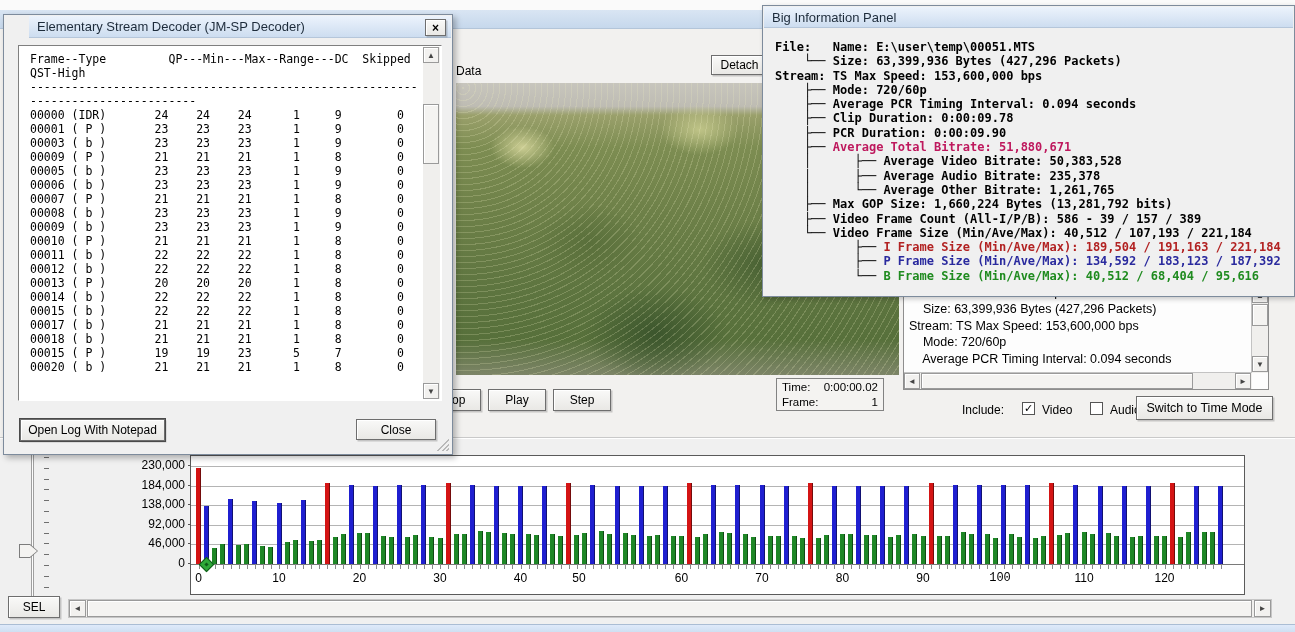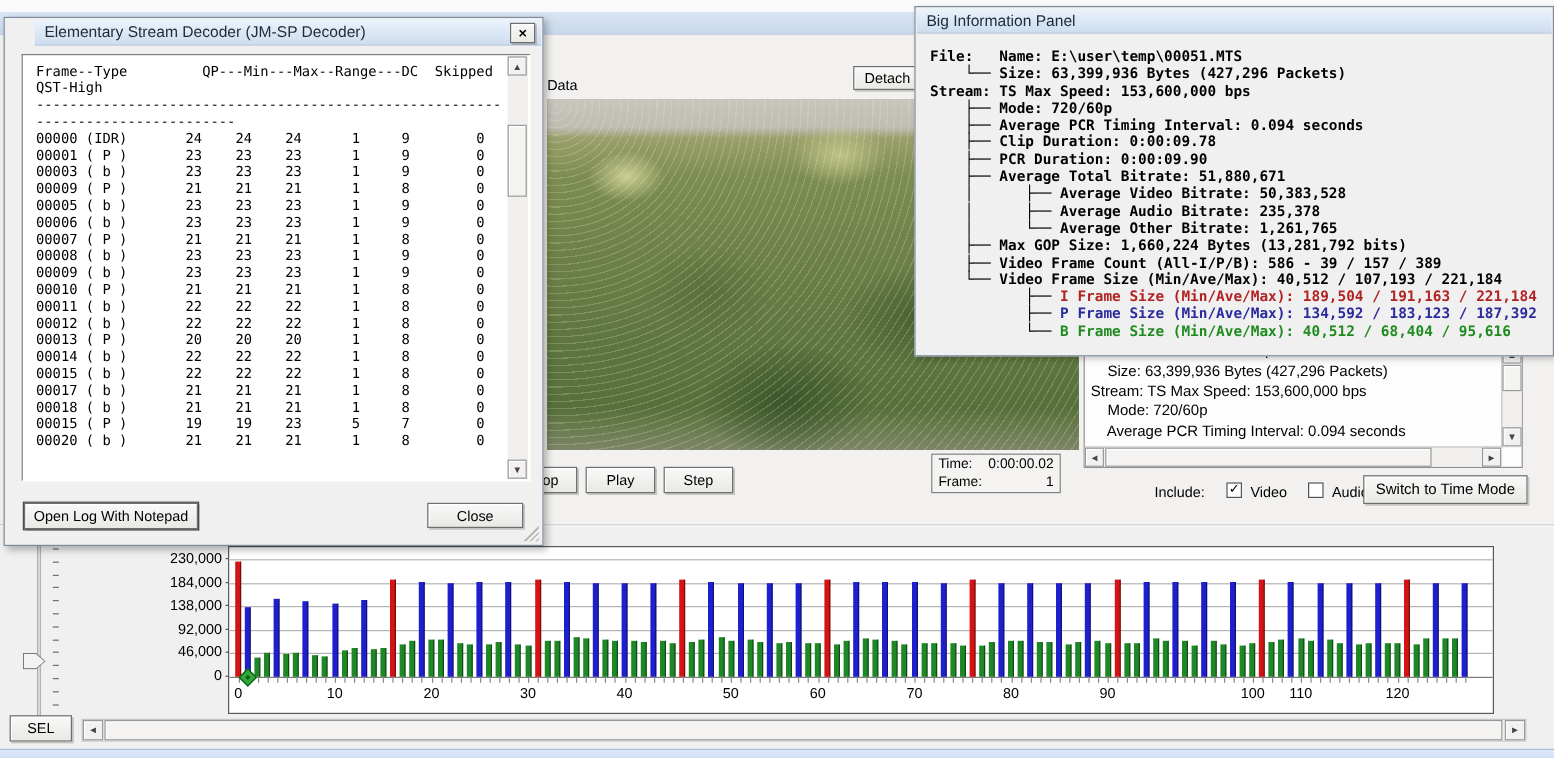--- a/index.html
+++ b/index.html
@@ -272,21 +272,21 @@
       <div class="xtick" style="left: 337.55px; top: 108px;"></div>
       <div class="xtick" style="left: 345.6px; top: 108px;"></div>
       <div class="xtick" style="left: 353.65px; top: 108px;"></div>
       <div class="xtick" style="left: 361.7px; top: 108px;"></div>
       <div class="xtick" style="left: 369.75px; top: 108px;"></div>
       <div class="xtick" style="left: 377.8px; top: 108px;"></div>
       <div class="xtick" style="left: 385.85px; top: 108px;"></div>
       <div class="xtick" style="left: 393.9px; top: 108px;"></div>
       <div class="xtick" style="left: 401.95px; top: 108px;"></div>
       <div class="xtick" style="left: 410px; top: 108px;"></div>
-      <div class="xlab" style="left: 403px; top: 115px; text-align: center;">50</div>
+      <div class="xlab" style="left: 373px; top: 115px; text-align: center;">50</div>
       <div class="xtick" style="left: 418.05px; top: 108px;"></div>
       <div class="xtick" style="left: 426.1px; top: 108px;"></div>
       <div class="xtick" style="left: 434.15px; top: 108px;"></div>
       <div class="xtick" style="left: 442.2px; top: 108px;"></div>
       <div class="xtick" style="left: 450.25px; top: 108px;"></div>
       <div class="xtick" style="left: 458.3px; top: 108px;"></div>
       <div class="xtick" style="left: 466.35px; top: 108px;"></div>
       <div class="xtick" style="left: 474.4px; top: 108px;"></div>
       <div class="xtick" style="left: 482.45px; top: 108px;"></div>
       <div class="xtick" style="left: 490.5px; top: 108px;"></div>
@@ -327,21 +327,21 @@
       <div class="xtick" style="left: 740.05px; top: 108px;"></div>
       <div class="xtick" style="left: 748.1px; top: 108px;"></div>
       <div class="xtick" style="left: 756.15px; top: 108px;"></div>
       <div class="xtick" style="left: 764.2px; top: 108px;"></div>
       <div class="xtick" style="left: 772.25px; top: 108px;"></div>
       <div class="xtick" style="left: 780.3px; top: 108px;"></div>
       <div class="xtick" style="left: 788.35px; top: 108px;"></div>
       <div class="xtick" style="left: 796.4px; top: 108px;"></div>
       <div class="xtick" style="left: 804.45px; top: 108px;"></div>
       <div class="xtick" style="left: 812.5px; top: 108px;"></div>
-      <div class="xlab" style="left: 838px; top: 115px;">100</div>
+      <div class="xlab" style="left: 794px; top: 115px; font-family: Liberation Mono, monospace;">100</div>
       <div class="xtick" style="left: 820.55px; top: 108px;"></div>
       <div class="xtick" style="left: 828.6px; top: 108px;"></div>
       <div class="xtick" style="left: 836.65px; top: 108px;"></div>
       <div class="xtick" style="left: 844.7px; top: 108px;"></div>
       <div class="xtick" style="left: 852.75px; top: 108px;"></div>
       <div class="xtick" style="left: 860.8px; top: 108px;"></div>
       <div class="xtick" style="left: 868.85px; top: 108px;"></div>
       <div class="xtick" style="left: 876.9px; top: 108px;"></div>
       <div class="xtick" style="left: 884.95px; top: 108px;"></div>
       <div class="xtick" style="left: 893px; top: 108px;"></div>
@@ -510,21 +510,21 @@
     <span>Big Information Panel</span>
   </div>
   <div id="bi-lines">
       <div class="bi-line"><span></span><span style="color: rgb(0, 0, 0);">File:   Name: E:\user\temp\00051.MTS</span></div>
       <div class="bi-line"><span>    └── </span><span style="color: rgb(0, 0, 0);">Size: 63,399,936 Bytes (427,296 Packets)</span></div>
       <div class="bi-line"><span></span><span style="color: rgb(0, 0, 0);">Stream: TS Max Speed: 153,600,000 bps</span></div>
       <div class="bi-line"><span>    ├── </span><span style="color: rgb(0, 0, 0);">Mode: 720/60p</span></div>
       <div class="bi-line"><span>    ├── </span><span style="color: rgb(0, 0, 0);">Average PCR Timing Interval: 0.094 seconds</span></div>
       <div class="bi-line"><span>    ├── </span><span style="color: rgb(0, 0, 0);">Clip Duration: 0:00:09.78</span></div>
       <div class="bi-line"><span>    ├── </span><span style="color: rgb(0, 0, 0);">PCR Duration: 0:00:09.90</span></div>
-      <div class="bi-line"><span>    ├── </span><span style="color: #000000; margin-top: 24px;">Average Total Bitrate: 51,880,671</span></div>
+      <div class="bi-line"><span>    ├── </span><span style="color: #be185d; margin-top: 24px;">Average Total Bitrate: 51,880,671</span></div>
       <div class="bi-line"><span>    │      ├── </span><span style="color: rgb(0, 0, 0);">Average Video Bitrate: 50,383,528</span></div>
       <div class="bi-line"><span>    │      ├── </span><span style="color: rgb(0, 0, 0);">Average Audio Bitrate: 235,378</span></div>
       <div class="bi-line"><span>    │      └── </span><span style="color: rgb(0, 0, 0);">Average Other Bitrate: 1,261,765</span></div>
       <div class="bi-line"><span>    ├── </span><span style="color: rgb(0, 0, 0);">Max GOP Size: 1,660,224 Bytes (13,281,792 bits)</span></div>
       <div class="bi-line"><span>    ├── </span><span style="color: rgb(0, 0, 0);">Video Frame Count (All-I/P/B): 586 - 39 / 157 / 389</span></div>
       <div class="bi-line"><span>    └── </span><span style="color: rgb(0, 0, 0);">Video Frame Size (Min/Ave/Max): 40,512 / 107,193 / 221,184</span></div>
       <div class="bi-line"><span>           ├── </span><span style="color: rgb(178, 34, 34);">I Frame Size (Min/Ave/Max): 189,504 / 191,163 / 221,184</span></div>
       <div class="bi-line"><span>           ├── </span><span style="color: rgb(42, 42, 158);">P Frame Size (Min/Ave/Max): 134,592 / 183,123 / 187,392</span></div>
       <div class="bi-line"><span>           └── </span><span style="color: rgb(31, 139, 31);">B Frame Size (Min/Ave/Max): 40,512 / 68,404 / 95,616</span></div>
     </div>

